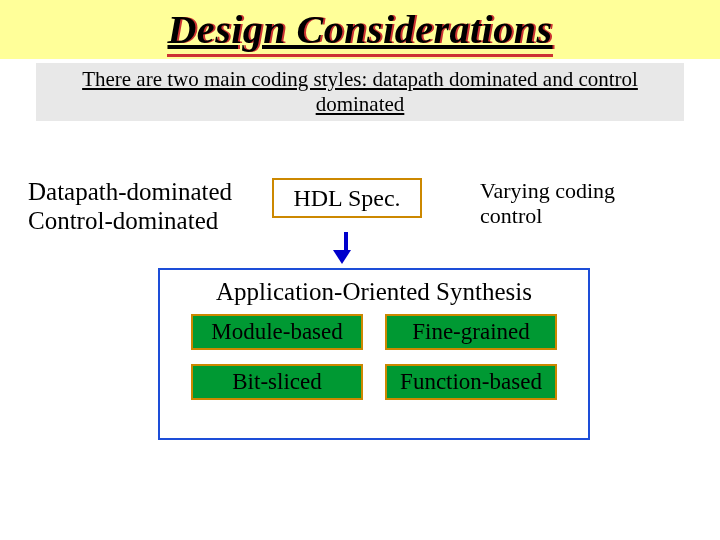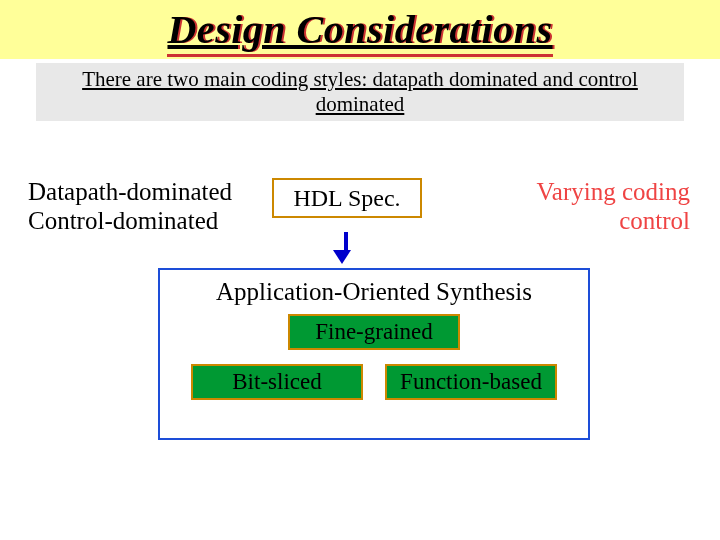--- a/index.html
+++ b/index.html
@@ -67,23 +67,23 @@
     justify-content: center;
     font-size: 24px;
     color: #000;
     background: #fff;
   }
   .right-text {
     position: absolute;
     left: 480px;
     top: 0;
     width: 210px;
-    text-align: right;
-    font-size: 25px;
-    color: #ef4444;
+    text-align: left;
+    font-size: 22px;
+    color: #000000;
     line-height: 1.15;
   }
   .arrow {
     position: absolute;
     left: 340px;
     top: 232px;
   }
   .arrow-stem {
     width: 4px;
     height: 18px;
@@ -155,19 +155,20 @@
 </div>
 
 <div class="arrow">
   <div class="arrow-stem"></div>
   <div class="arrow-head"></div>
 </div>
 
 <div class="synth-panel">
   <div class="synth-title">Application-Oriented Synthesis</div>
   <div class="green-row">
+    <div class="green-box">Module-based</div>
     <div class="green-box">Fine-grained</div>
   </div>
   <div class="green-row">
     <div class="green-box">Bit-sliced</div>
     <div class="green-box">Function-based</div>
   </div>
 </div>
 
 </body></html>

